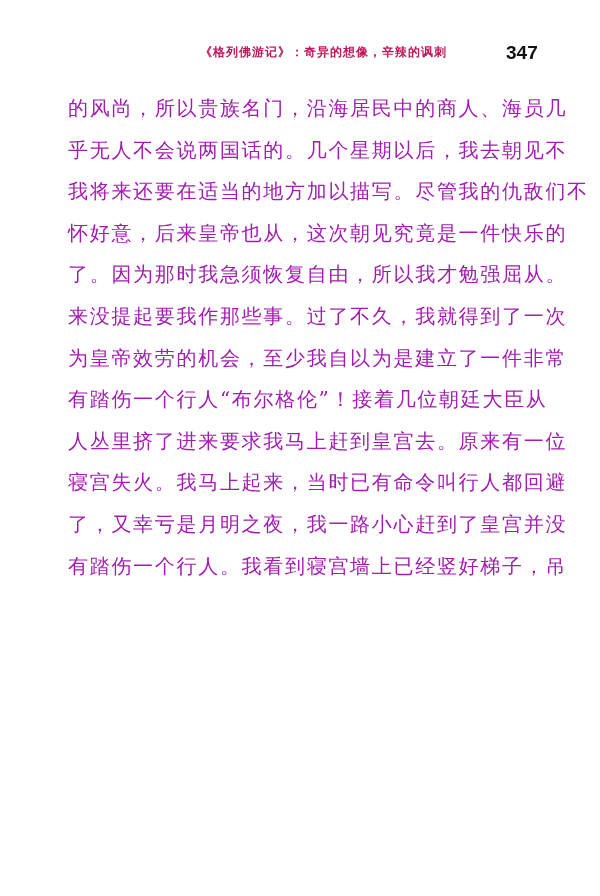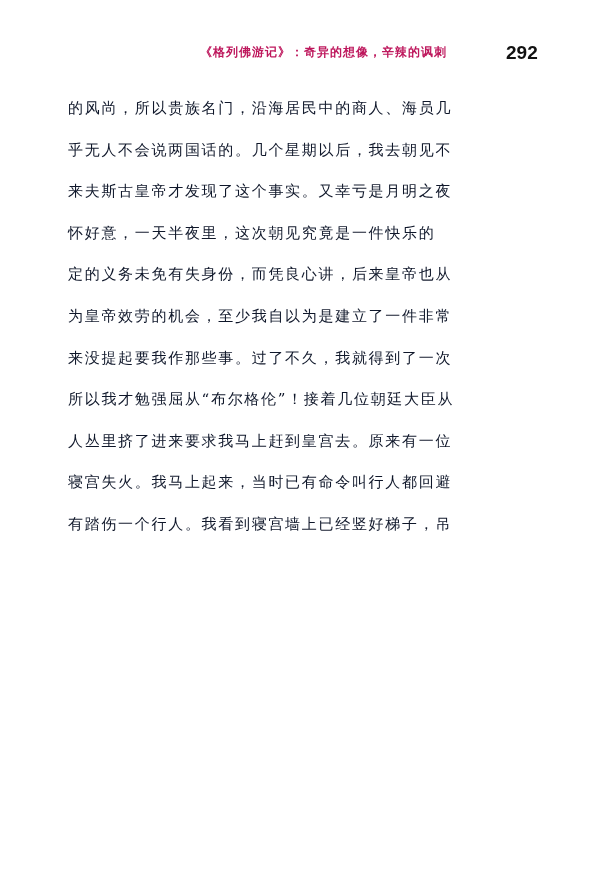--- a/index.html
+++ b/index.html
@@ -2,36 +2,37 @@
 <html><head>
 <meta charset="utf-8">
 <style>
   html, body { margin:0; padding:0; background:#ffffff; }
   body { width:600px; height:896px; position:relative; overflow:hidden;
          font-family: "DejaVu Serif", "Liberation Serif", serif; color:#111; }
   .header { position:absolute; top:44px; left:0; width:600px; height:24px; }
   .header-title { position:absolute; left:200px; top:0; font-size:12px; letter-spacing:1px; white-space:nowrap; font-weight:bold; color:#be185d; }
   .page-num { position:absolute; left:506px; top:-2px; font-family:"Liberation Sans", sans-serif; font-weight:bold; font-size:19px; color:#111; }
   .body-text { position:absolute; left:68px; top:88px; width:480px; }
-  .line { height:41.6px; line-height:41.6px; font-size:15px; white-space:nowrap; letter-spacing:1.7px; color:#0f172a; }
+  .line { height:41.6px; line-height:41.6px; font-size:20px; white-space:nowrap; letter-spacing:1.7px; color:#a21caf; }
   .line.indent { padding-left:42px; }
 </style>
 </head>
 <body>
 
 <div class="header">
   <span class="header-title">《格列佛游记》：奇异的想像，辛辣的讽刺</span>
-  <span class="page-num">292</span>
+  <span class="page-num">347</span>
 </div>
 
 <div class="body-text" id="body">
     <div class="line">的风尚，所以贵族名门，沿海居民中的商人、海员几</div>
     <div class="line">乎无人不会说两国话的。几个星期以后，我去朝见不</div>
-    <div class="line">来夫斯古皇帝才发现了这个事实。又幸亏是月明之夜</div>
-    <div class="line">怀好意，一天半夜里，这次朝见究竟是一件快乐的</div>
-    <div class="line">定的义务未免有失身份，而凭良心讲，后来皇帝也从</div>
+    <div class="line">我将来还要在适当的地方加以描写。尽管我的仇敌们不</div>
+    <div class="line">怀好意，后来皇帝也从，这次朝见究竟是一件快乐的</div>
+    <div class="line">了。因为那时我急须恢复自由，所以我才勉强屈从。</div>
+    <div class="line">来没提起要我作那些事。过了不久，我就得到了一次</div>
     <div class="line">为皇帝效劳的机会，至少我自以为是建立了一件非常</div>
-    <div class="line">来没提起要我作那些事。过了不久，我就得到了一次</div>
-    <div class="line">所以我才勉强屈从“布尔格伦”！接着几位朝廷大臣从</div>
+    <div class="line">有踏伤一个行人“布尔格伦”！接着几位朝廷大臣从</div>
     <div class="line">人丛里挤了进来要求我马上赶到皇宫去。原来有一位</div>
     <div class="line">寝宫失火。我马上起来，当时已有命令叫行人都回避</div>
+    <div class="line">了，又幸亏是月明之夜，我一路小心赶到了皇宫并没</div>
     <div class="line">有踏伤一个行人。我看到寝宫墙上已经竖好梯子，吊</div>
   </div>
 
 </body></html>

